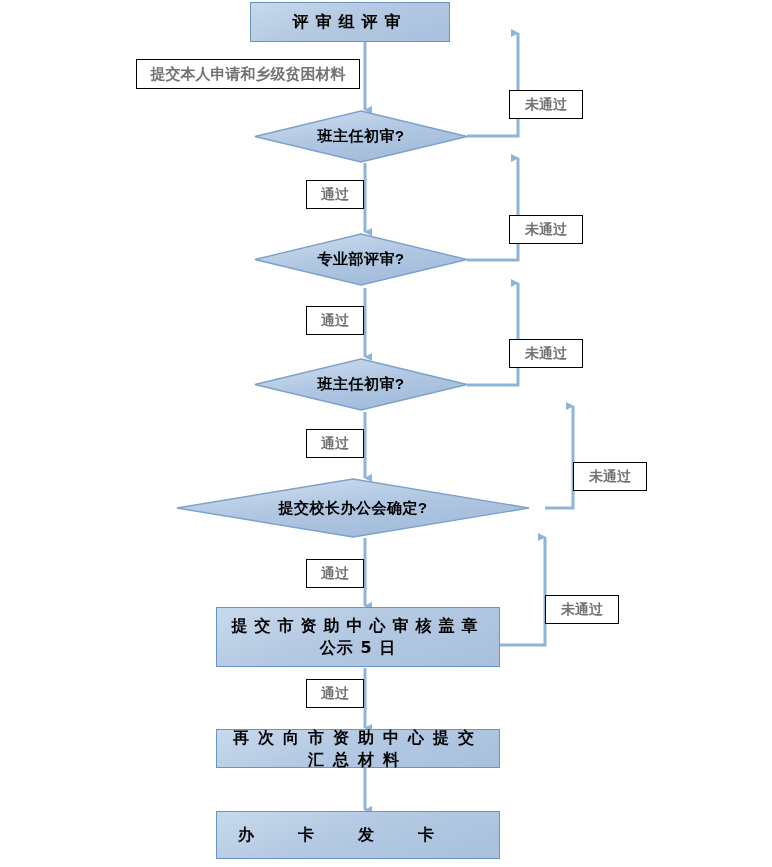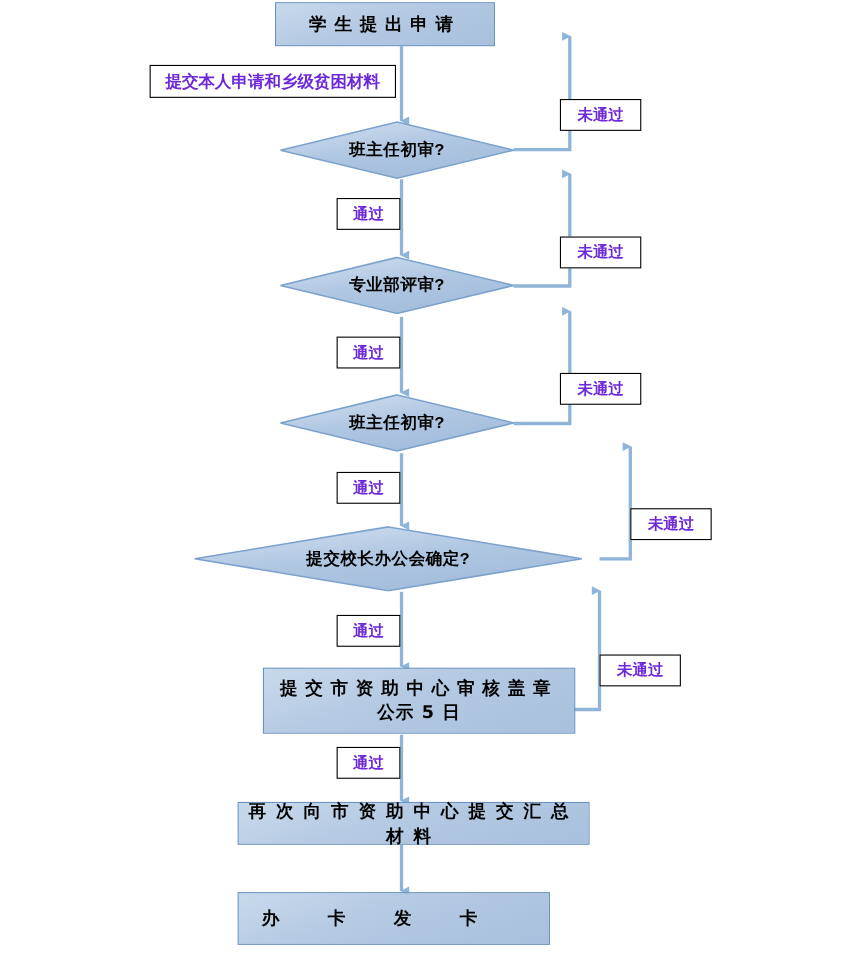--- a/index.html
+++ b/index.html
@@ -60,21 +60,21 @@
   .line2 {
     letter-spacing: 1px;
     font-size: 16px;
   }
   
   .label {
     background: #ffffff;
     border: 1px solid #000000;
     font-size: 14px;
     font-weight: bold;
-    color: #6d28d9;
+    color: #737373;
     letter-spacing: 0px;
   }
   .label-big {
     font-size: 15px;
   }
   
   .diamond {
     position: absolute;
     font-family: Liberation Mono, monospace;
   }
@@ -136,21 +136,21 @@
 
       <path d="M467,385 L518,385 L518,283" marker-end="url(#arrowUp)"></path>
 
       <path d="M545,508 L573,508 L573,406" marker-end="url(#arrowUp)"></path>
 
       <path d="M500,645 L545,645 L545,537" marker-end="url(#arrowUp)"></path>
     </g>
   </svg>
 
   <div class="node proc" style="left:250px; top:2px; width:200px; height:40px;">
-    <span class="inner spaced">学生提出申请</span>
+    <span class="inner spaced">评审组评审</span>
   </div>
 
   <div class="node label label-big" style="left:136px; top:59px; width:224px; height:30px;">
     <span>提交本人申请和乡级贫困材料</span>
   </div>
 
   <div class="diamond" style="left:254px; top:110px; width:214px; height:53px;">
     <svg width="214" height="53" viewBox="0 0 214 53" xmlns="http://www.w3.org/2000/svg">
       <defs>
         <linearGradient id="dg1" x1="0" y1="0" x2="0.6" y2="1">
@@ -231,34 +231,34 @@
   </div>
 
   <div class="node label" style="left:573px; top:462px; width:74px; height:29px;">
     <span>未通过</span>
   </div>
 
   <div class="node label" style="left:306px; top:559px; width:58px; height:29px;">
     <span>通过</span>
   </div>
 
-  <div class="node proc" style="left:216px; top:607px; width:284px; height:60px; flex-direction:column;margin-left:23px;">
+  <div class="node proc" style="left:216px; top:607px; width:284px; height:60px; flex-direction:column;">
     <span class="inner spaced">提交市资助中心审核盖章</span>
     <span class="inner line2">公示 5 日</span>
   </div>
 
   <div class="node label" style="left:545px; top:595px; width:74px; height:29px;">
     <span>未通过</span>
   </div>
 
   <div class="node label" style="left:306px; top:679px; width:58px; height:29px;">
     <span>通过</span>
   </div>
 
-  <div class="node proc" style="left:216px; top:729px; width:320px; height:39px;">
+  <div class="node proc" style="left:216px; top:729px; width:284px; height:39px;">
     <span class="inner spaced-wide">再次向市资助中心提交汇总材料</span>
   </div>
 
   <div class="node proc" style="left:216px; top:811px; width:284px; height:48px;">
     <span class="inner spaced-xwide">办卡发卡</span>
   </div>
 
 </div>
 
 </body></html>

